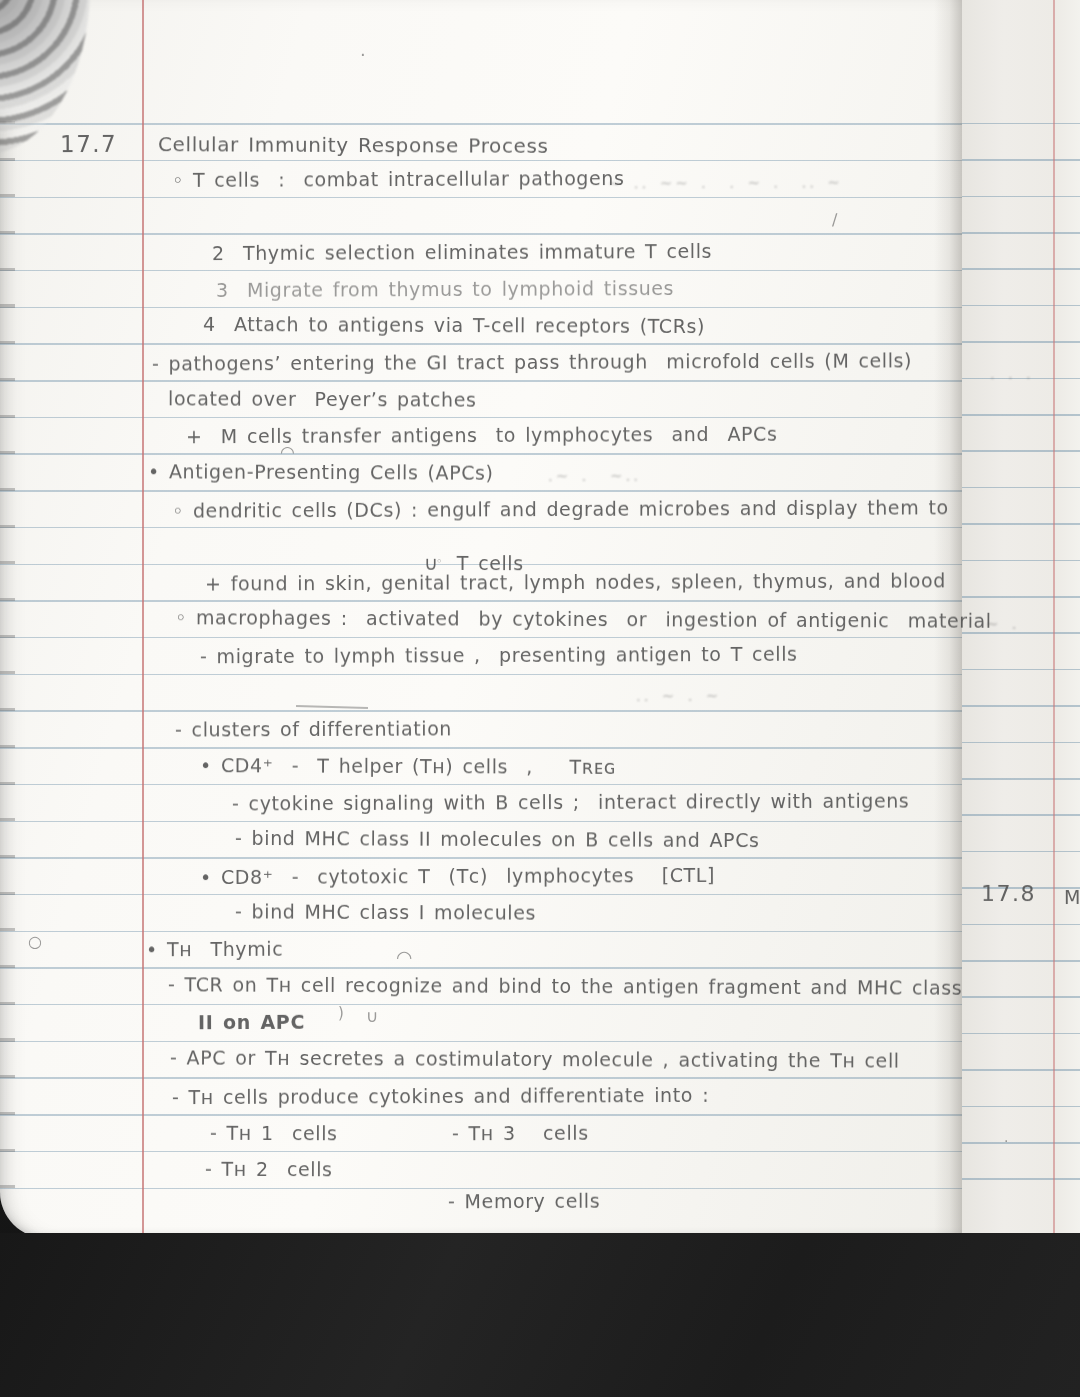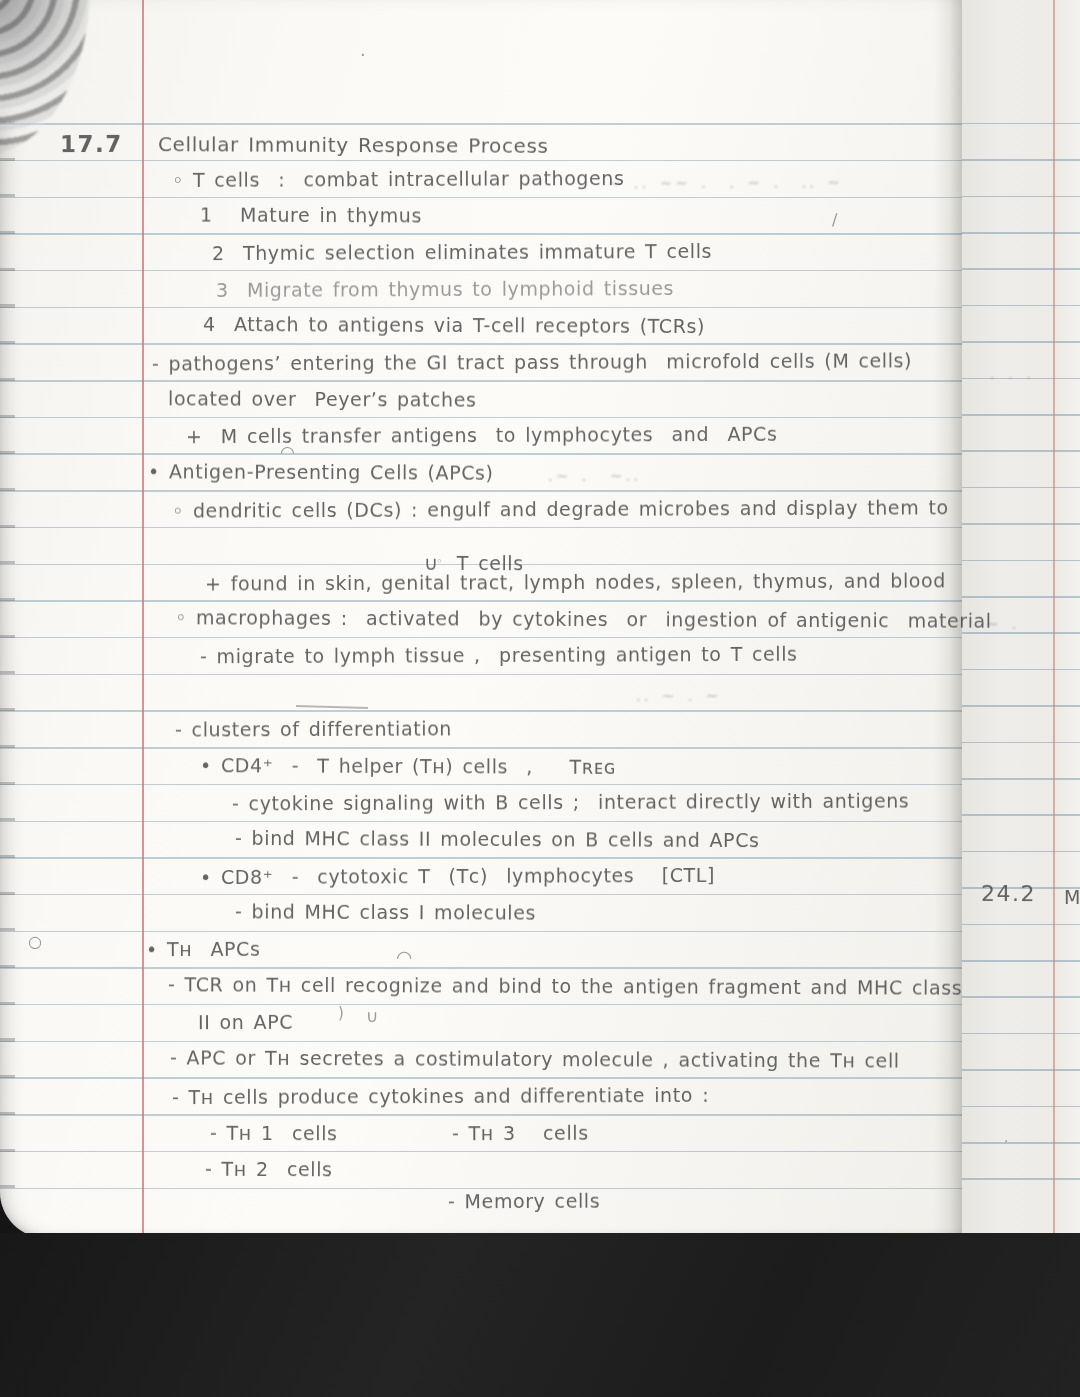--- a/index.html
+++ b/index.html
@@ -93,54 +93,53 @@
     <div class="torn-edge-marks"></div>
     <div class="corner-curl"></div>
   </div>
 
   <div class="page-edge-shadow"></div>
   <div class="adjacent-page">
     <div class="adjacent-rules"></div>
     <div class="adjacent-margin-line"></div>
   </div>
 
-  <div class="hw big" style="left:60px;top:126px;font-weight:bold;">17.7</div>
+  <div class="hw big" style="left:60px;top:126px;">17.7</div>
   <div class="hw title tilt-b" style="left:158px;top:127px;">Cellular Immunity Response Process</div>
 
   <div class="hw" style="left:172px;top:161px;">◦ T cells  :  combat intracellular pathogens</div>
-  <div class="hw tilt-b" style="left:200px;top:197px;">1   Mature in thymus</div>
   <div class="hw" style="left:212px;top:234px;">2  Thymic selection eliminates immature T cells</div>
   <div class="hw faded" style="left:216px;top:271px;">3  Migrate from thymus to lymphoid tissues</div>
   <div class="hw tilt-b" style="left:203px;top:307px;">4  Attach to antigens via T-cell receptors (TCRs)</div>
   <div class="hw" style="left:152px;top:344px;">- pathogens’ entering the GI tract pass through  microfold cells (M cells)</div>
   <div class="hw tilt-b" style="left:168px;top:381px;">located over  Peyer’s patches</div>
   <div class="hw" style="left:186px;top:417px;">+  M cells transfer antigens  to lymphocytes  and  APCs</div>
   <div class="hw tilt-b" style="left:148px;top:454px;">• Antigen-Presenting Cells (APCs)</div>
   <div class="hw" style="left:172px;top:491px;">◦ dendritic cells (DCs) : engulf and degrade microbes and display them to</div>
   <div class="hw tilt-b" style="left:424px;top:545px;">∪  T cells</div>
   <div class="hw" style="left:205px;top:564px;">+ found in skin, genital tract, lymph nodes, spleen, thymus, and blood</div>
   <div class="hw tilt-b" style="left:175px;top:601px;">◦ macrophages :  activated  by cytokines  or  ingestion of antigenic  material</div>
   <div class="hw" style="left:200px;top:637px;">- migrate to lymph tissue ,  presenting antigen to T cells</div>
   <div class="hw" style="left:175px;top:711px;">- clusters of differentiation</div>
   <div class="hw tilt-b" style="left:200px;top:748px;">• CD4⁺  -  T helper (Tʜ) cells  ,    Tʀᴇɢ</div>
   <div class="hw" style="left:232px;top:784px;">- cytokine signaling with B cells ;  interact directly with antigens</div>
   <div class="hw tilt-b" style="left:235px;top:821px;">- bind MHC class II molecules on B cells and APCs</div>
   <div class="hw" style="left:200px;top:858px;">• CD8⁺  -  cytotoxic T  (Tᴄ)  lymphocytes   [CTL]</div>
   <div class="hw tilt-b" style="left:235px;top:894px;">- bind MHC class I molecules</div>
-  <div class="hw" style="left:146px;top:931px;">• Tʜ  APCs</div>
+  <div class="hw" style="left:146px;top:931px;">• Tʜ  Thymic</div>
   <div class="hw tilt-b" style="left:168px;top:968px;">- TCR on Tʜ cell recognize and bind to the antigen fragment and MHC class</div>
-  <div class="hw" style="left:198px;top:1004px;">II on APC</div>
+  <div class="hw" style="left:198px;top:1004px;font-weight:bold;">II on APC</div>
   <div class="hw tilt-b" style="left:170px;top:1041px;">- APC or Tʜ secretes a costimulatory molecule , activating the Tʜ cell</div>
   <div class="hw" style="left:172px;top:1078px;">- Tʜ cells produce cytokines and differentiate into :</div>
   <div class="hw tilt-b" style="left:210px;top:1115px;text-align:right;">- Tʜ 1  cells</div>
   <div class="hw" style="left:452px;top:1115px;">- Tʜ 3   cells</div>
   <div class="hw tilt-b" style="left:205px;top:1151px;">- Tʜ 2  cells</div>
   <div class="hw" style="left:448px;top:1151px;margin-top:32px;">- Memory cells</div>
 
-  <div class="hw big tilt-b" style="left:981px;top:876px;font-size:22px;">24.2</div>
+  <div class="hw big tilt-b" style="left:981px;top:876px;font-size:22px;">17.8</div>
   <div class="hw" style="left:1064px;top:879px;">M</div>
 
   <div class="mark" style="left:28px;top:934px;font-size:16px;">○</div>
   <div class="mark" style="left:338px;top:1006px;font-size:15px;">)</div>
   <div class="mark" style="left:366px;top:1008px;font-size:17px;">∪</div>
   <div class="mark" style="left:280px;top:444px;font-size:17px;">◠</div>
   <div class="mark" style="left:396px;top:948px;font-size:19px;">◠</div>
   <div class="mark" style="left:436px;top:556px;font-size:11px;">◦</div>
   <div class="mark" style="left:832px;top:212px;font-size:16px;">∕</div>
   <div class="mark" style="left:360px;top:46px;font-size:18px;">·</div>

